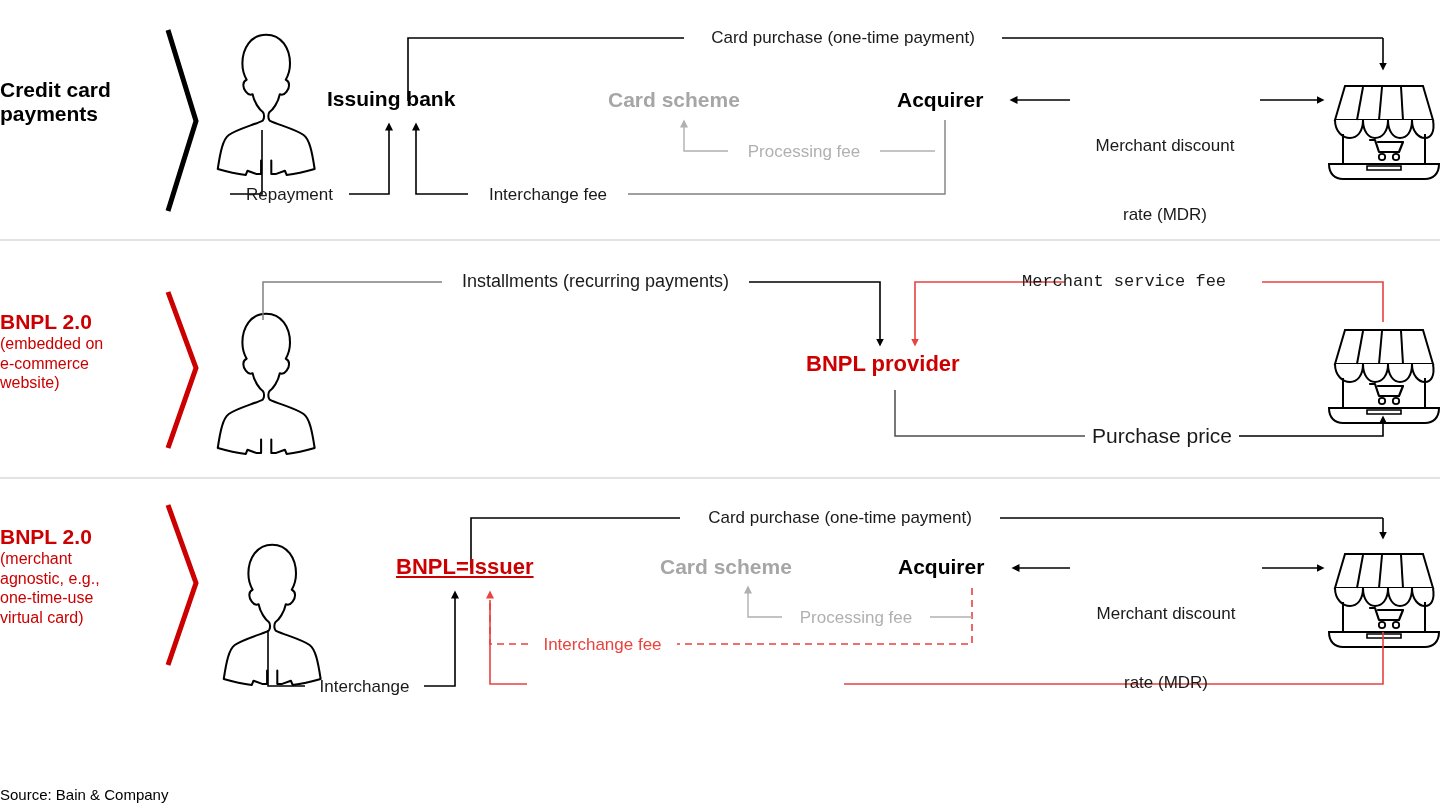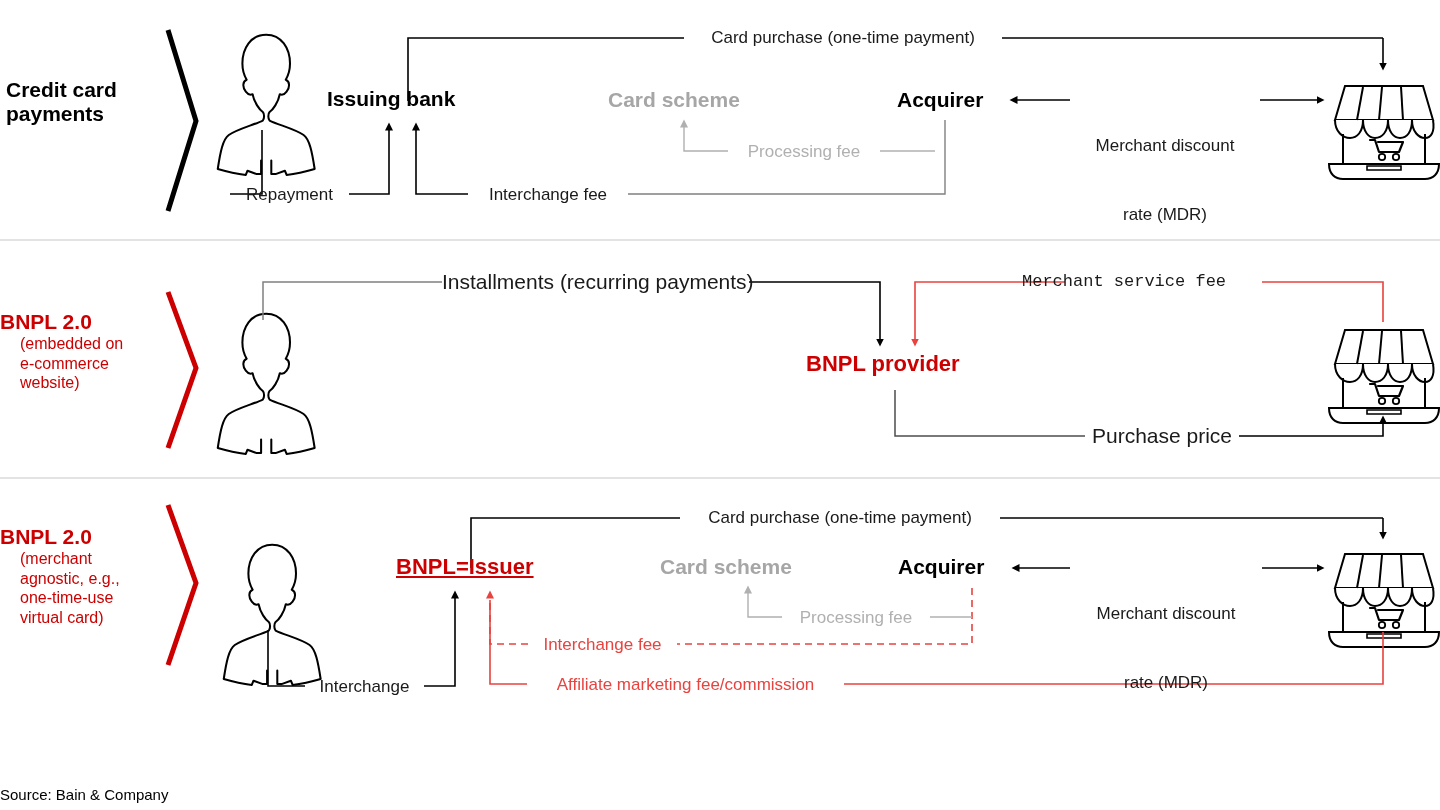--- a/index.html
+++ b/index.html
@@ -12,21 +12,21 @@
   }
   #stage{position:absolute;inset:0;width:1440px;height:810px;}
   svg.diagram{position:absolute;left:0;top:0;width:1440px;height:810px;}
 
   
   .rowtitle{position:absolute;}
   .rowtitle .t1{font-size:21px;font-weight:bold;line-height:24px;}
   .rowtitle .t2{font-size:16px;line-height:19.5px;}
   .title-black .t1{color:#000;}
   .title-red .t1{color:#CC0000;}
-  .title-red .t2{color:#CC0000;padding-left:20px;}
+  .title-red .t2{color:#CC0000;}
 
   
   .node{position:absolute;font-weight:bold;white-space:pre;}
   .node.black{color:#000;}
   .node.red{color:#CC0000;}
   .node.gray{color:#A6A6A6;}
 
   
   .flow{position:absolute;white-space:pre;text-align:center;line-height:23px;}
   .flow.black{color:#1a1a1a;}
@@ -220,21 +220,21 @@
       <polyline points="972,617 930,617" fill="none" stroke="#B0B0B0" stroke-width="1.4"></polyline>
       <polyline points="782,617 748,617 748,588" fill="none" stroke="#B0B0B0" stroke-width="1.4" marker-end="url(#ah-gray)"></polyline>
     </g>
 
     <g>
       <line x1="1070" y1="568" x2="1014" y2="568" stroke="#000" stroke-width="1.6" marker-end="url(#ah-black)"></line>
       <line x1="1262" y1="568" x2="1322" y2="568" stroke="#000" stroke-width="1.6" marker-end="url(#ah-black)"></line>
     </g>
   </svg>
 
-  <div class="rowtitle title-black" style="left:0px;top:78px;width:155px;padding-left:6px;">
+  <div class="rowtitle title-black" style="left:0px;top:78px;width:155px;">
     <div class="t1">Credit card</div>
     <div class="t1">payments</div>
   </div>
 
   <div class="node black" style="left:327px;top:87px;font-size:21px;">Issuing bank</div>
   <div class="node gray" style="left:608px;top:88px;font-size:21px;">Card scheme</div>
   <div class="node black" style="left:897px;top:88px;font-size:21px;">Acquirer</div>
 
   <div class="flow black" style="left:684px;top:26px;width:318px;font-size:17px;">Card purchase (one-time payment)</div>
   <div class="flow black" style="left:230px;top:183px;width:119px;font-size:17px;">Repayment</div>
@@ -247,40 +247,39 @@
 
   <div class="rowtitle title-red" style="left:0px;top:310px;width:155px;">
     <div class="t1">BNPL 2.0</div>
     <div class="t2">(embedded on</div>
     <div class="t2">e-commerce</div>
     <div class="t2">website)</div>
   </div>
 
   <div class="node red" style="left:806px;top:351px;font-size:22px;text-align:center;">BNPL provider</div>
 
-  <div class="flow black" style="left:442px;top:270px;width:307px;font-size:21px;">Installments (recurring payments)</div>
+  <div class="flow black" style="left:442px;top:270px;width:307px;font-size:18px;">Installments (recurring payments)</div>
   <div class="flow black" style="left:1022px;top:270px;width:197px;font-size:17px;font-family:Liberation Mono, monospace;">Merchant service fee</div>
   <div class="flow black" style="left:1085px;top:424px;width:154px;font-size:21px;">Purchase price</div>
 
   <div class="rowtitle title-red" style="left:0px;top:525px;width:158px;">
     <div class="t1">BNPL 2.0</div>
     <div class="t2">(merchant</div>
     <div class="t2">agnostic, e.g.,</div>
     <div class="t2">one-time-use</div>
     <div class="t2">virtual card)</div>
   </div>
 
   <div class="node red" style="left:396px;top:554px;font-size:22px;text-decoration:underline;">BNPL=Issuer</div>
   <div class="node gray" style="left:660px;top:555px;font-size:21px;">Card scheme</div>
   <div class="node black" style="left:898px;top:555px;font-size:21px;">Acquirer</div>
 
   <div class="flow black" style="left:680px;top:506px;width:320px;font-size:17px;">Card purchase (one-time payment)</div>
   <div class="flow black" style="left:305px;top:675px;width:119px;font-size:17px;">Interchange</div>
   <div class="flow red" style="left:528px;top:633px;width:149px;font-size:17px;">Interchange fee</div>
-  <div class="flow redsolid" style="left:527px;top:673px;width:317px;font-size:17px;">Affiliate marketing fee/commission</div>
   <div class="flow gray" style="left:782px;top:606px;width:148px;font-size:17px;">Processing fee</div>
   <div class="flow black" style="left:1070px;top:556px;width:192px;font-size:17px;">
     <div>Merchant discount</div>
     <div>rate (MDR)</div>
   </div>
 
   <div class="source">Source: Bain &amp; Company</div>
 </div>
 
 </body></html>

